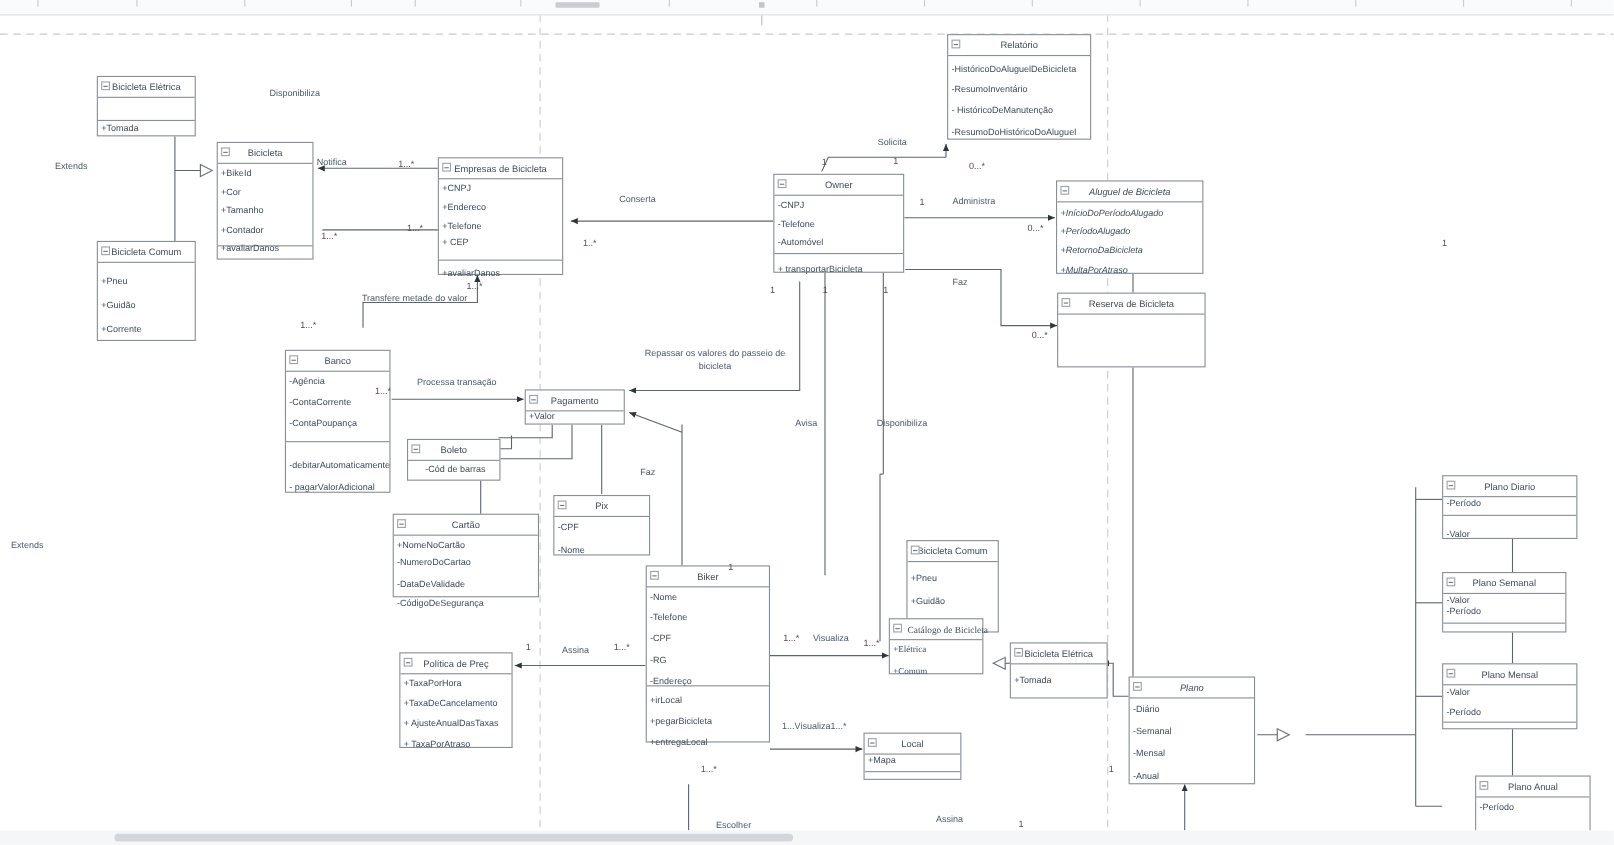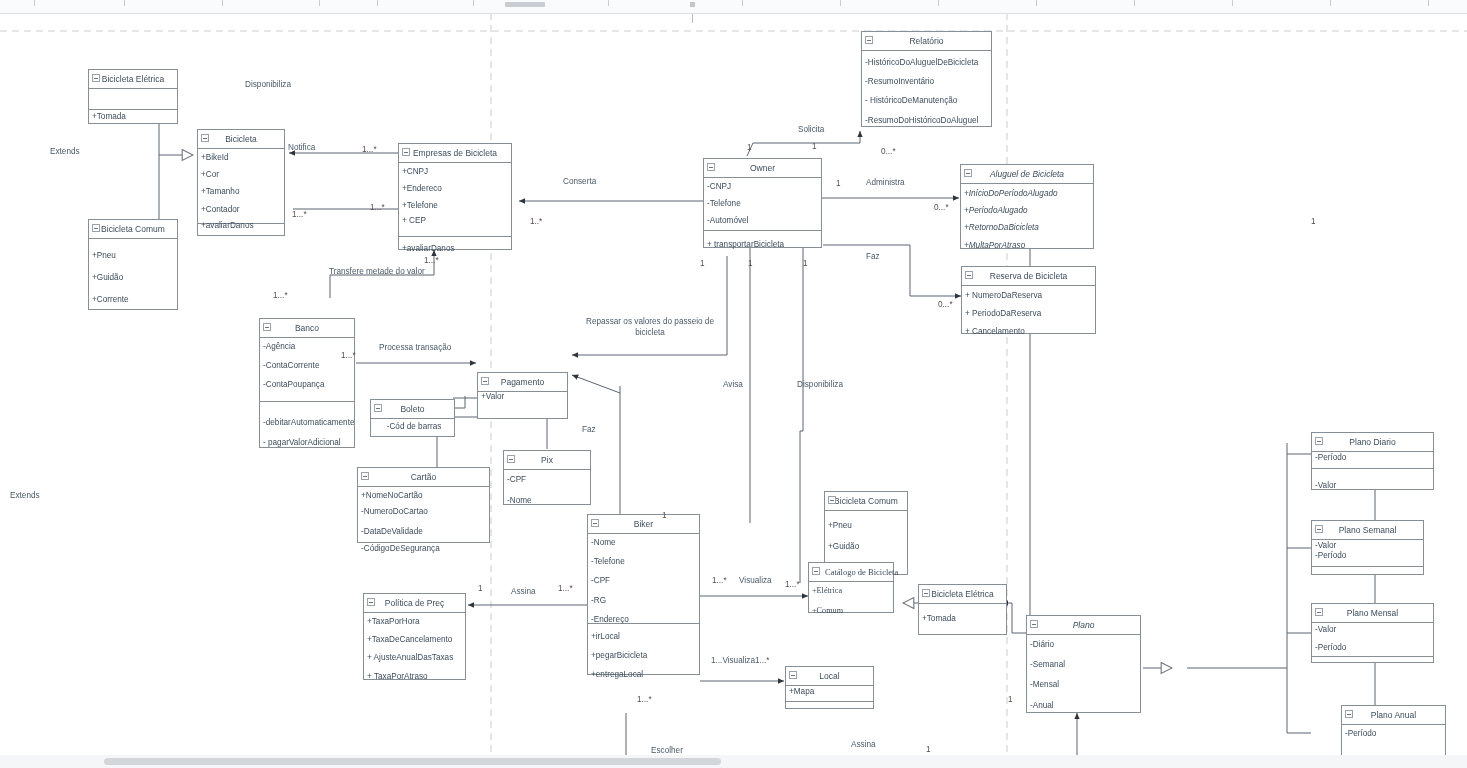--- a/index.html
+++ b/index.html
@@ -248,44 +248,39 @@
     <div class="attr" style="padding-bottom:9px">+RetornoDaBicicleta</div>
     <div class="attr">+MultaPorAtraso</div>
   </div>
 </div>
 
 <div class="cls" id="c7" style="left:961px;top:253px;width:135px;height:68px;">
   <div class="hdr">
     <span class="minus"></span>
     <span>Reserva de Bicicleta</span>
   </div>
-  <div class="sec" style="height:48px;padding-top:6px">
-    <div class="attr" style="padding-bottom:10px">+ NumeroDaReserva</div>
-    <div class="attr" style="padding-bottom:10px">+ PeriodoDaReserva</div>
-    <div class="attr">+ Cancelamento</div>
-  </div>
 </div>
 
 <div class="cls" id="c8" style="left:259px;top:305px;width:96px;height:130px;">
   <div class="hdr">
     <span class="minus"></span>
     <span>Banco</span>
   </div>
   <div class="sec" style="height:58px;padding-top:5px">
     <div class="attr" style="padding-bottom:11px">-Agência</div>
     <div class="attr" style="padding-bottom:11px">-ContaCorrente</div>
     <div class="attr">-ContaPoupança</div>
   </div>
   <div class="sec bt" style="height:52px;padding-top:17px">
     <div class="attr" style="padding-bottom:12px">-debitarAutomaticamente</div>
     <div class="attr">-  pagarValorAdicional</div>
   </div>
 </div>
 
-<div class="cls" id="c9" style="left:477px;top:359px;width:91px;height:47px;">
+<div class="cls" id="c9" style="left:477px;top:341px;width:91px;height:32px;">
   <div class="hdr">
     <span class="minus"></span>
     <span>Pagamento</span>
   </div>
   <div class="sec" style="height:13px;padding-top:1px">
     <div class="attr">+Valor</div>
   </div>
 </div>
 
 <div class="cls" id="c10" style="left:370px;top:386px;width:85px;height:38px;">

